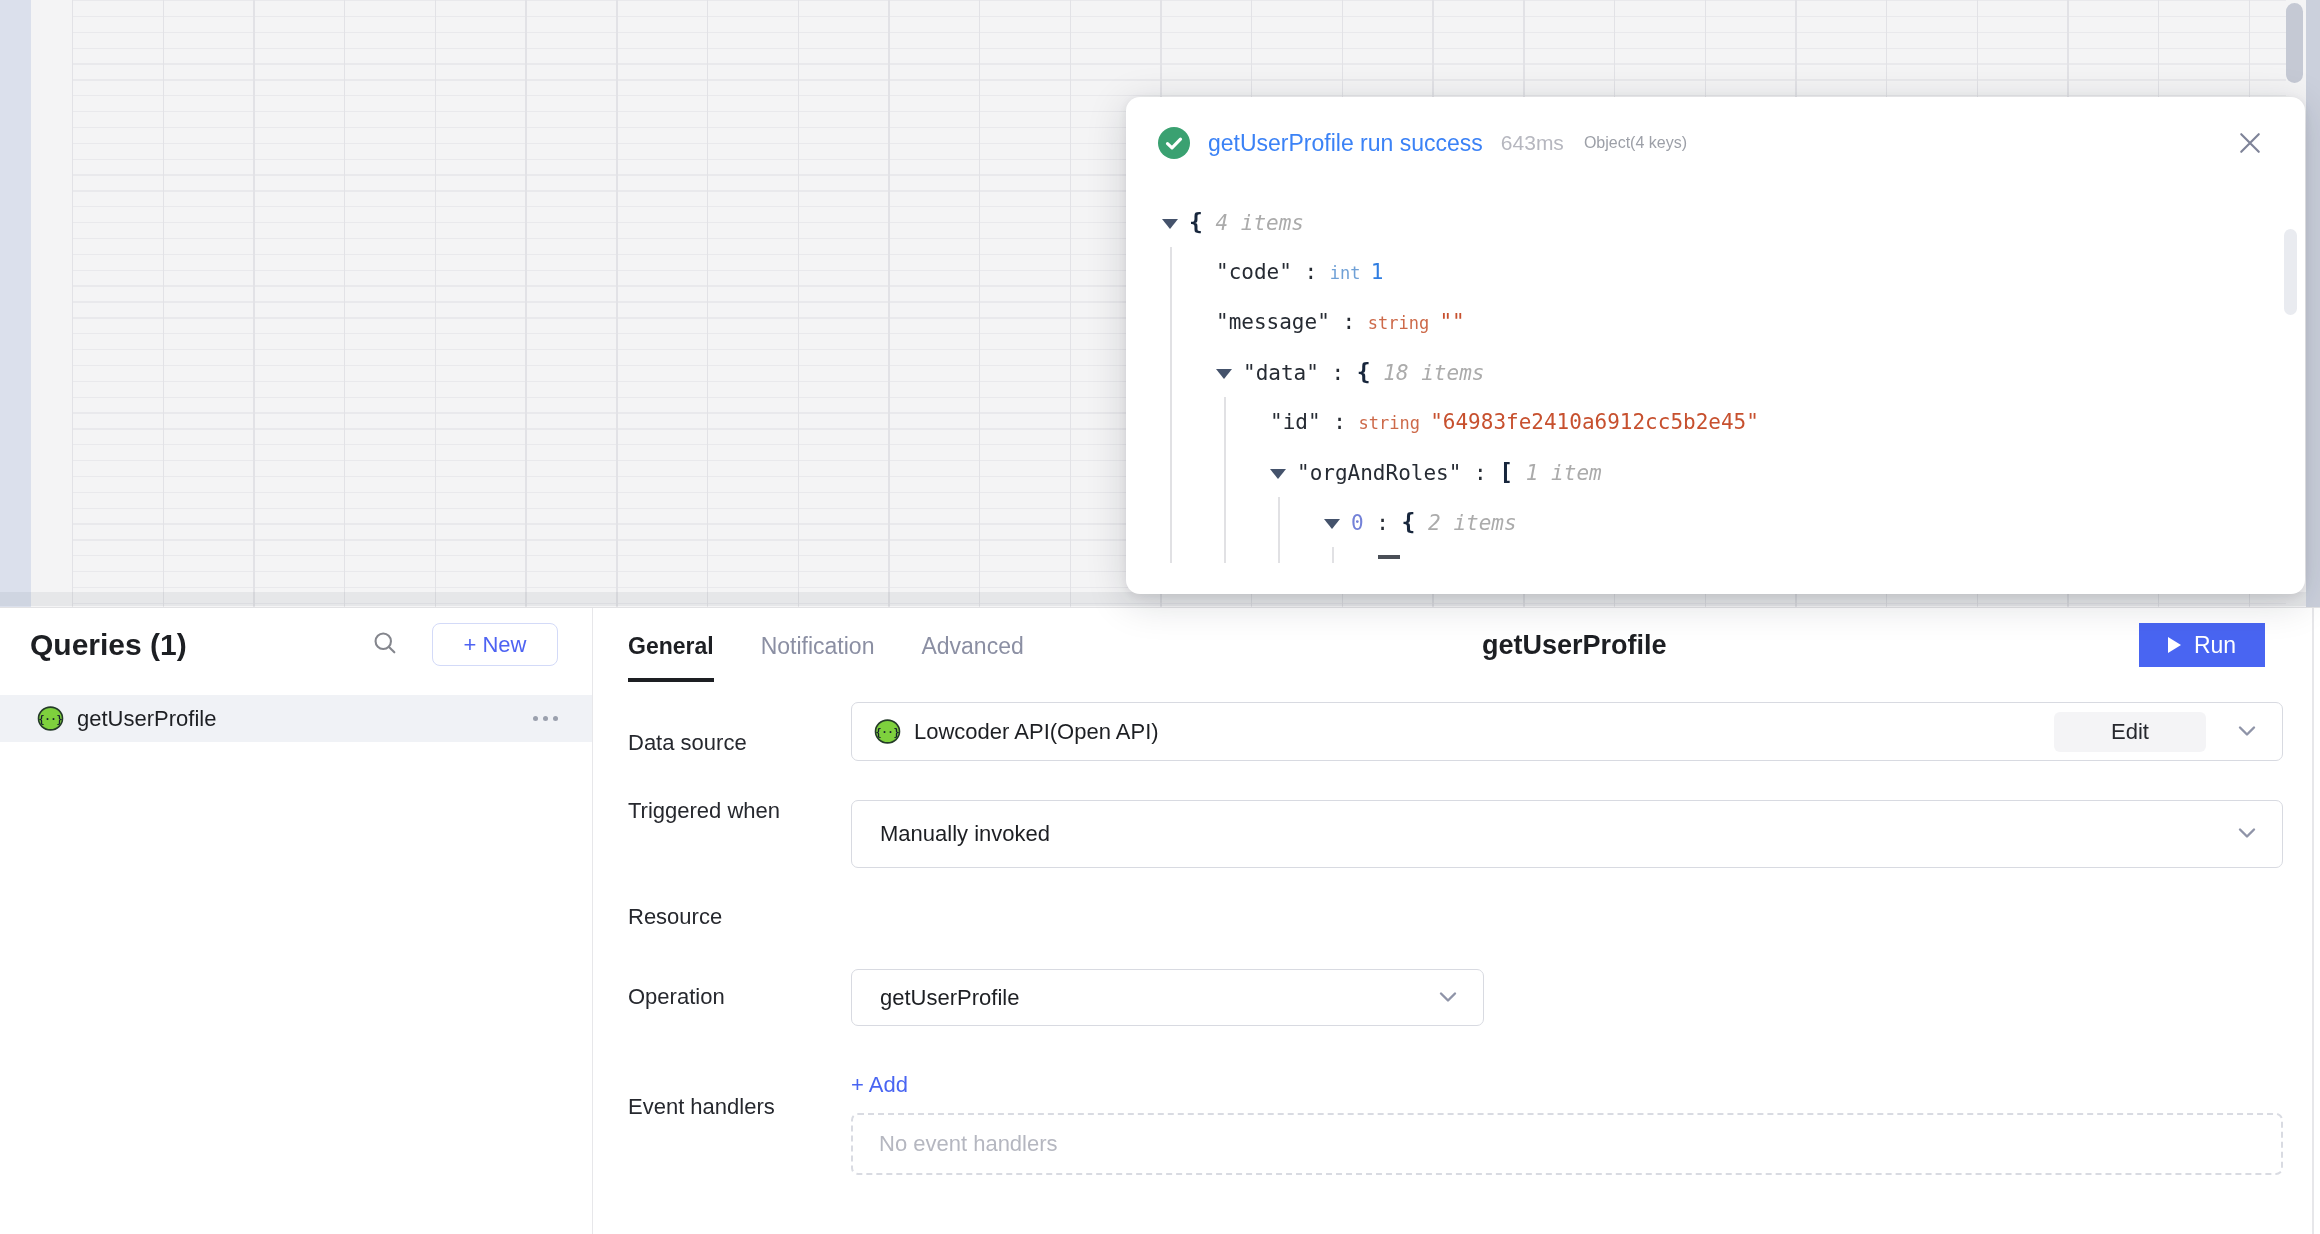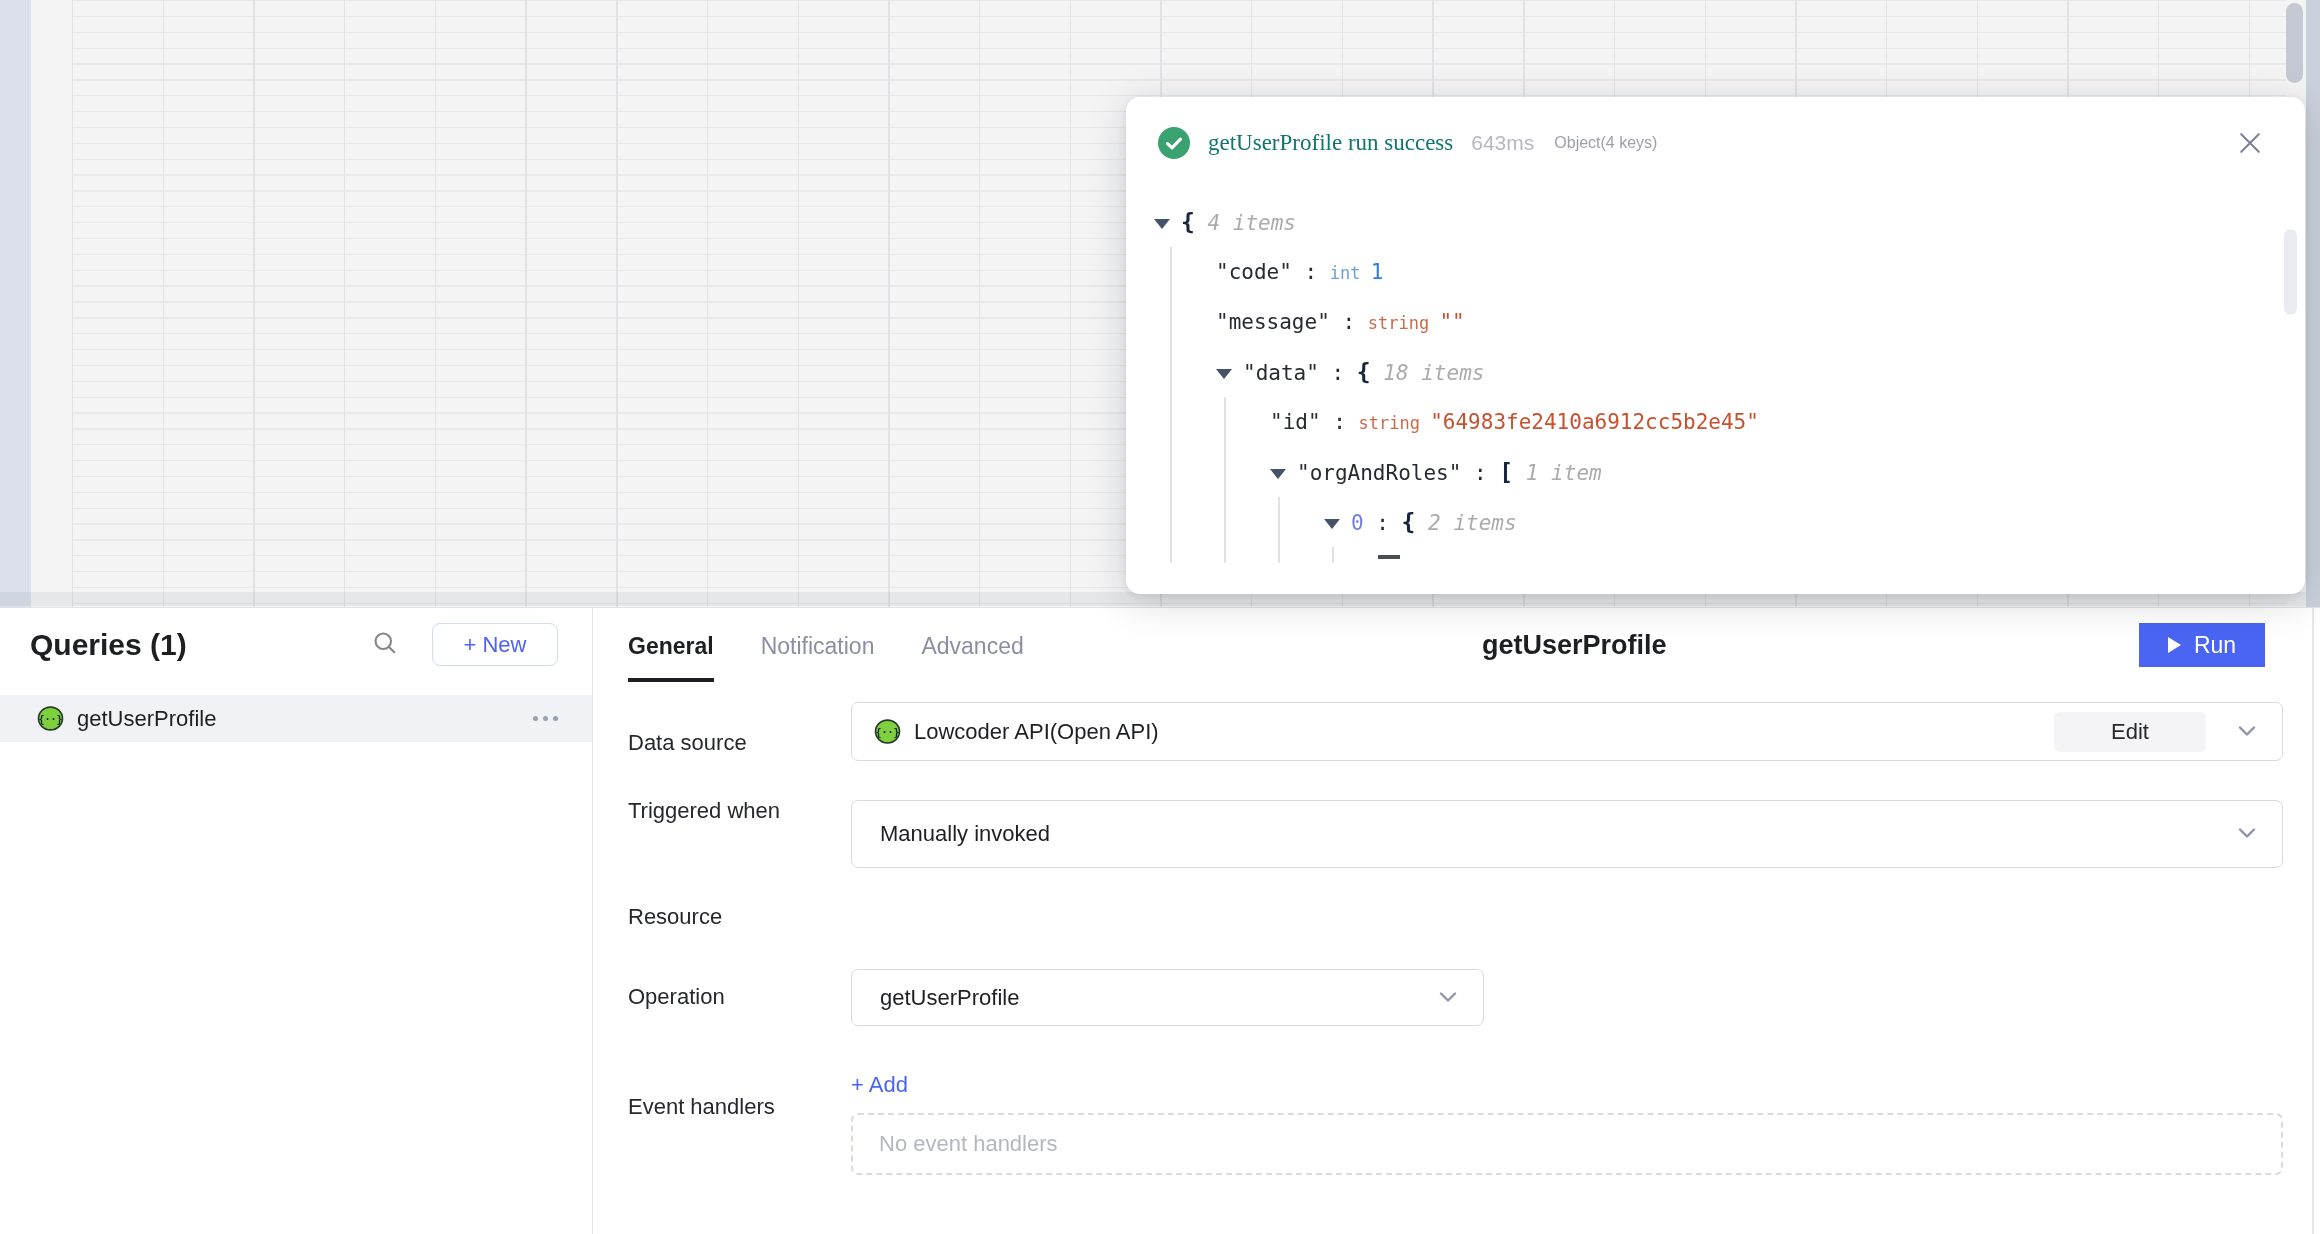--- a/index.html
+++ b/index.html
@@ -16,21 +16,21 @@
   }
   .canvas-left-strip { position:absolute; left:0; top:0; width:31px; height:607px; background:#dbe0ec; }
   .canvas-bottom-band { position:absolute; left:0; top:592px; width:2320px; height:14px; background:rgba(62,68,80,0.07); }
   .canvas-right-strip { position:absolute; left:2306px; top:0; width:14px; height:607px; background:#cbd0dc; }
   .canvas-scroll-thumb { position:absolute; left:2286px; top:3px; width:17px; height:80px; background:#c5c9d4; border-radius:9px; }
 
   
   .popup { position:absolute; left:1126px; top:97px; width:1179px; height:497px; background:#fff;
     border-radius:14px; box-shadow:0 8px 40px rgba(20,24,35,0.16), 0 2px 8px rgba(20,24,35,0.08); z-index:5; overflow:hidden; }
   .popup-header { position:absolute; left:0; top:0; width:100%; height:92px; display:flex; align-items:center; padding:0 40px 0 32px; }
-  .popup-title { margin-left:18px; font-size:23px; color:#0f766e; font-weight:500;font-family:Liberation Serif, serif; }
+  .popup-title { margin-left:18px; font-size:23px; color:#3b82f6; font-weight:500; }
   .popup-duration { margin-left:18px; font-size:21px; color:#b6b7bf; }
   .popup-summary { margin-left:20px; font-size:16px; color:#9da0a8; }
   .popup-close { margin-left:auto; cursor:pointer; display:flex; align-items:center; }
 
   .json-area { position:absolute; left:0; top:100px; right:24px; bottom:0; overflow:hidden; }
   .json-row { position:relative; height:50px; line-height:50px; white-space:pre;
     font-family:"DejaVu Sans Mono", monospace; font-size:21px; color:#262b33; z-index:2; }
   .tri { display:inline-block; width:0; height:0; border-left:8px solid transparent; border-right:8px solid transparent;
     border-top:10px solid #44526b; margin-right:11px; position:relative; top:-1px; }
   .jkey { color:#262b33; }
@@ -119,21 +119,21 @@
       <span class="popup-title">getUserProfile run success</span>
       <span class="popup-duration">643ms</span>
       <span class="popup-summary">Object(4 keys)</span>
       <span class="popup-close">
         <svg width="30" height="30" viewBox="0 0 24 24">
           <path d="M5 5 L19 19 M19 5 L5 19" stroke="#7e8398" stroke-width="1.7" stroke-linecap="round"></path>
         </svg>
       </span>
     </div>
     <div class="json-area" id="json-tree">
-        <div class="json-row" style="padding-left: 28px;"><span class="tri"></span><span class="jbrace">{</span><span class="jcount"> 4 items</span></div>
+        <div class="json-row" style="padding-left: 36px;"><span class="tri"></span><span class="jbrace">{</span><span class="jcount"> 4 items</span></div>
         <div class="json-row" style="padding-left: 90px;"><span class="jkey">"code"</span><span class="jcolon"> : </span><span class="jtype t-int">int </span><span class="jval v-int">1</span></div>
         <div class="json-row" style="padding-left: 90px;"><span class="jkey">"message"</span><span class="jcolon"> : </span><span class="jtype t-string">string </span><span class="jval v-string">""</span></div>
         <div class="json-row" style="padding-left: 90px;"><span class="tri"></span><span class="jkey">"data"</span><span class="jcolon"> : </span><span class="jbrace">{</span><span class="jcount"> 18 items</span></div>
         <div class="json-row" style="padding-left: 144px;"><span class="jkey">"id"</span><span class="jcolon"> : </span><span class="jtype t-string">string </span><span class="jval v-string">"64983fe2410a6912cc5b2e45"</span></div>
         <div class="json-row" style="padding-left: 144px;"><span class="tri"></span><span class="jkey">"orgAndRoles"</span><span class="jcolon"> : </span><span class="jbrace">[</span><span class="jcount"> 1 item</span></div>
         <div class="json-row" style="padding-left: 198px;"><span class="tri"></span><span class="jkey index">0</span><span class="jcolon"> : </span><span class="jbrace">{</span><span class="jcount"> 2 items</span></div>
         <div class="json-row clipped" style="padding-left: 252px;"><span class="clip-dash"></span></div>
         <div class="json-guide" style="left: 44px; top: 50px; height: 316px;"></div>
         <div class="json-guide" style="left: 98px; top: 200px; height: 166px;"></div>
         <div class="json-guide" style="left: 152px; top: 300px; height: 66px;"></div>

